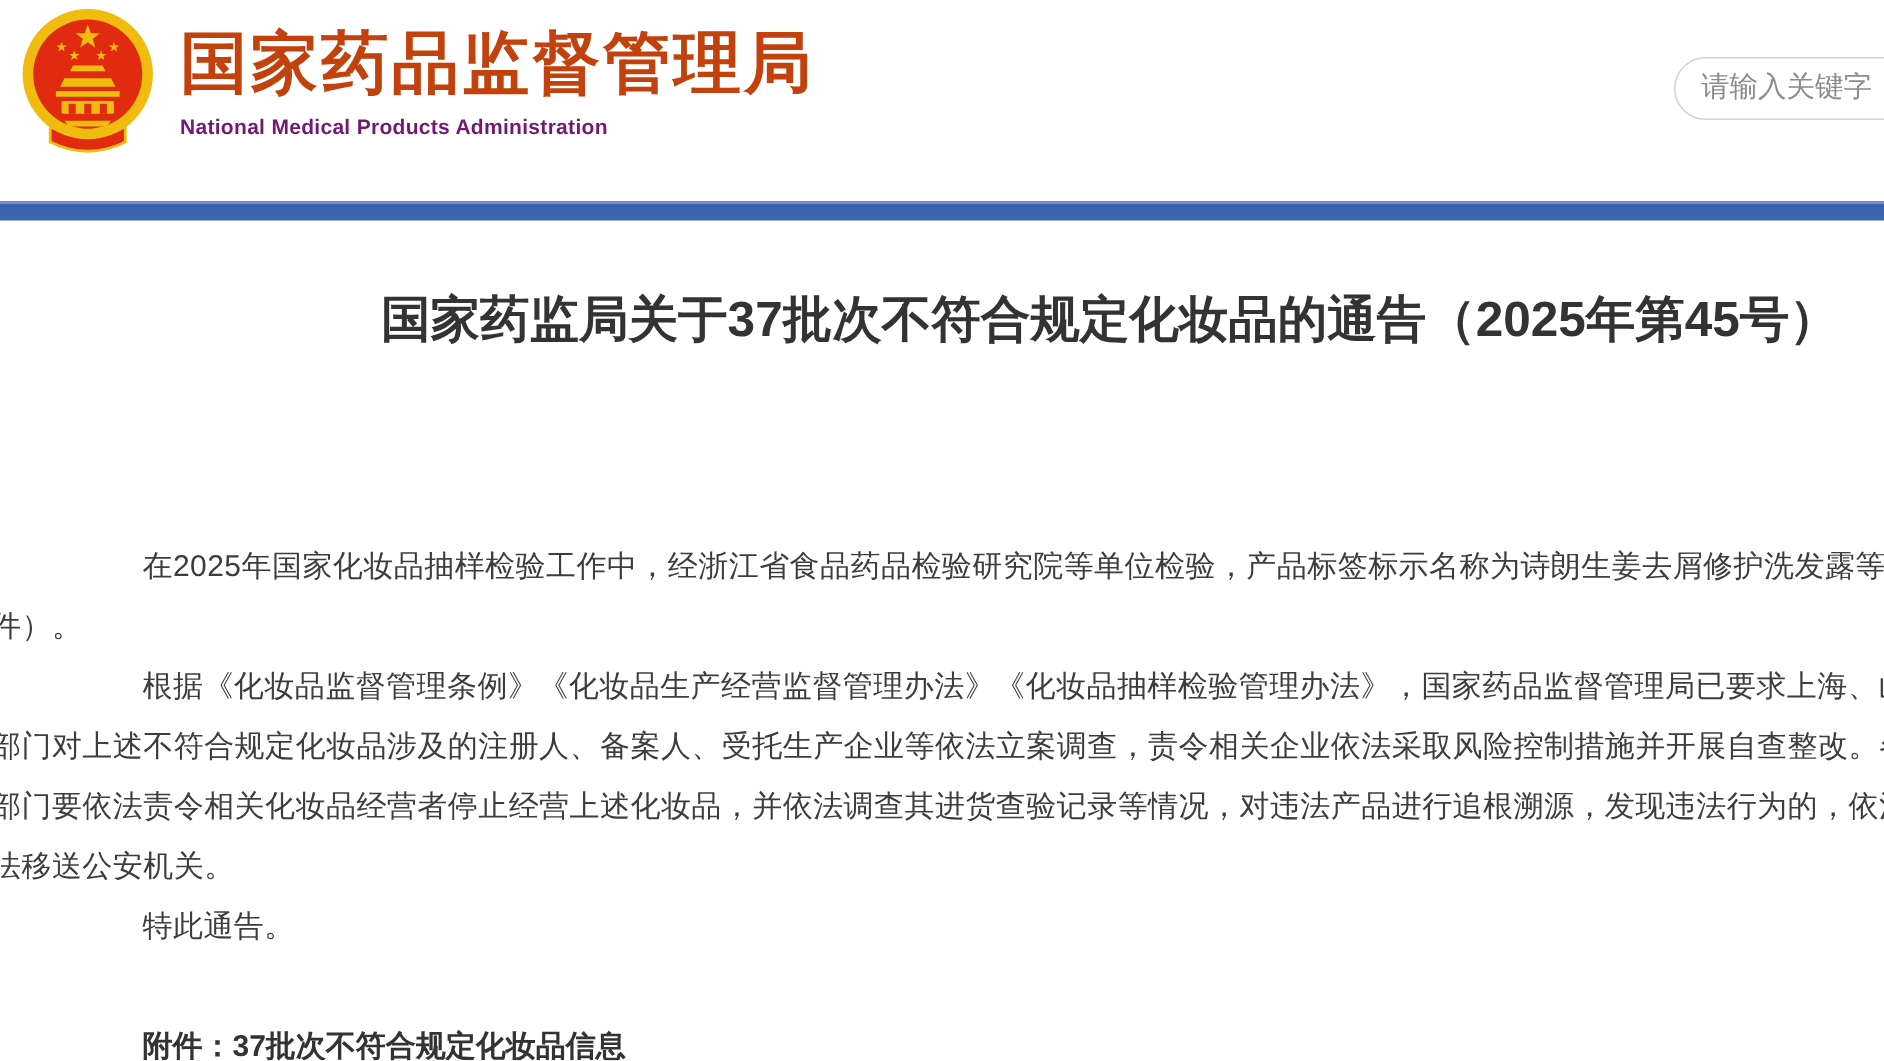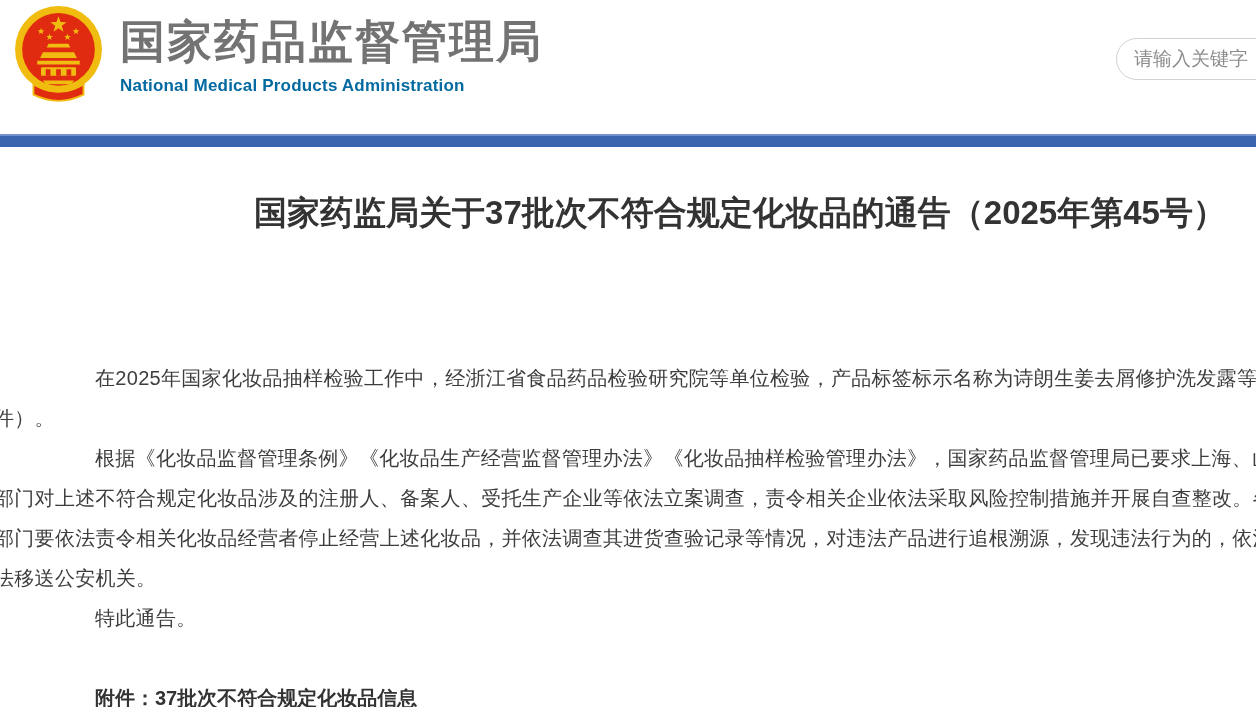--- a/index.html
+++ b/index.html
@@ -8,25 +8,25 @@
     width:1256px;height:707px;
     overflow:hidden;
     background:#fff;
     font-family:"Liberation Sans","DejaVu Sans",sans-serif;
   }
   
   .site-header{position:relative;height:134px;background:#fff;}
   .emblem{position:absolute;left:12px;top:5px;width:93px;height:102px;}
   .sitename{position:absolute;left:120px;top:13px;}
   .sitename .zh{
-    font-size:45px;font-weight:bold;color:#737373;
+    font-size:45px;font-weight:bold;color:#c2410c;
     letter-spacing:2px;line-height:1.3;white-space:nowrap;
   }
   .sitename .en{
-    font-size:17px;font-weight:600;color:#0369a1;
+    font-size:14px;font-weight:600;color:#701a75;
     margin-top:4px;letter-spacing:.2px;white-space:nowrap;
   }
   .search-input{
     position:absolute;left:1116px;top:38px;
     width:240px;height:42px;box-sizing:border-box;
     border:1px solid #d2d2d2;border-radius:22px;
     padding:0 10px 0 17px;
     font-size:19px;color:#555;outline:none;
     font-family:"Liberation Sans","DejaVu Sans",sans-serif;
     background:#fff;

